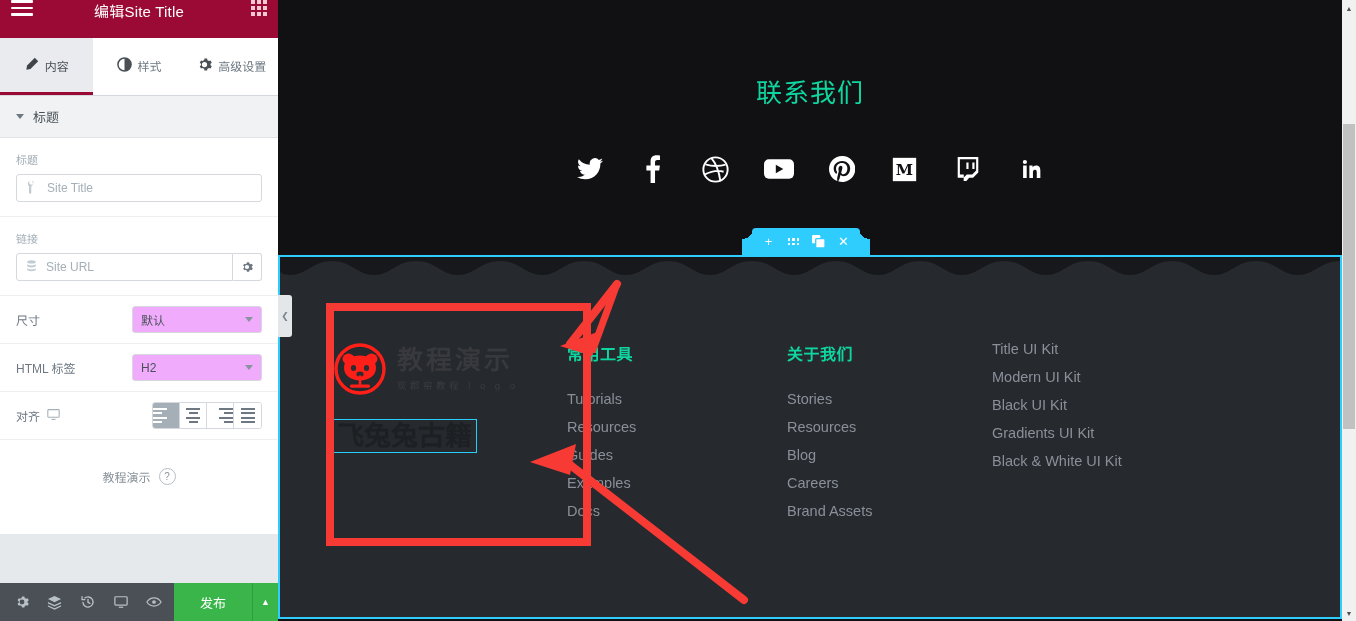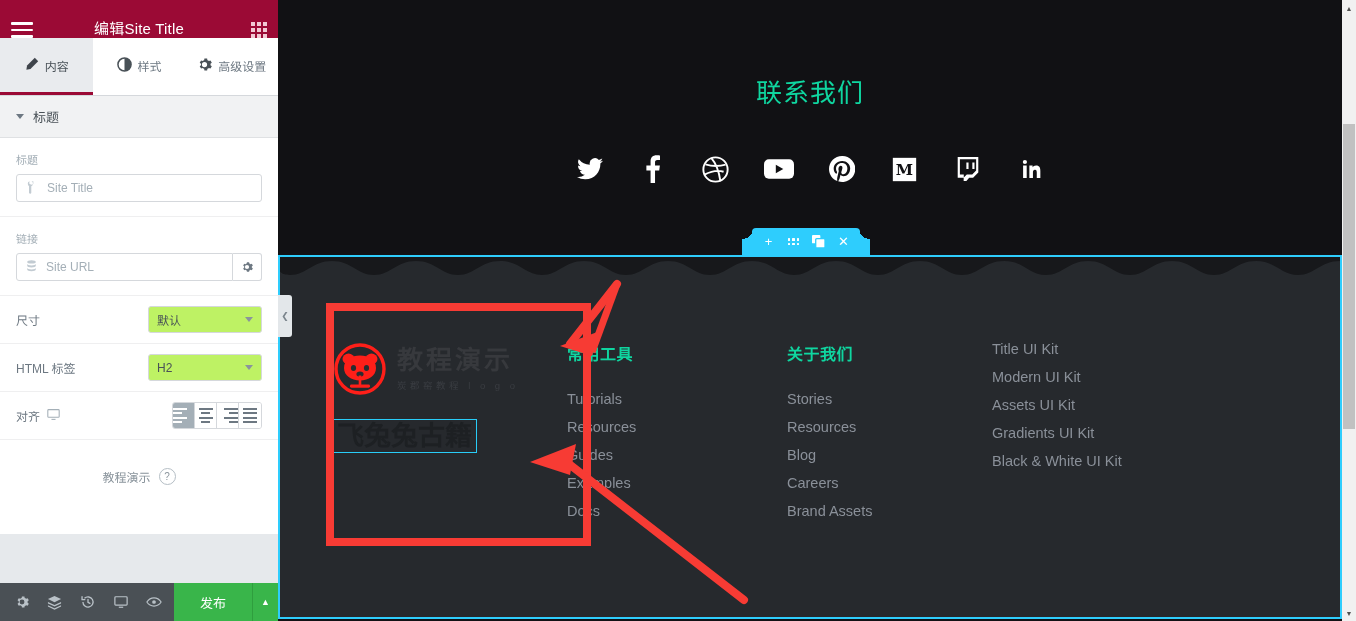--- a/index.html
+++ b/index.html
@@ -15,21 +15,21 @@
   
   .panel {
     position: absolute; left: 0; top: 0;
     width: 278px; height: 621px;
     background: #e6e9ec;
     display: flex; flex-direction: column;
     z-index: 30;
   }
   .panel-header {
     height: 38px; background: #9b0a35;
-    display: flex; align-items: flex-end; justify-content: space-between;
+    display: flex; align-items: flex-start; justify-content: space-between;
     padding: 0 11px;
     flex: 0 0 38px;
   }
   .hamburger { width: 22px; height: 16px; display: flex; flex-direction: column; justify-content: space-between; cursor: pointer; }
   .hamburger i { display: block; height: 2.6px; background: #fff; border-radius: 1px; }
   .panel-title {
     color: #fff; font-size: 15px; font-weight: 400;
     letter-spacing: .2px;
     position: absolute; left: 0; right: 0; text-align: center;
     pointer-events: none;
@@ -79,26 +79,26 @@
   .inp .lead.nolean { transform: none; }
   .inp-gear {
     width: 29px; height: 28px; border: 1px solid #d5d8dc; border-left: none;
     border-radius: 0 3px 3px 0; background: #fff;
     display: flex; align-items: center; justify-content: center;
     color: #6d7882; font-size: 12px; cursor: pointer;
   }
 
   .ctrl-row {
     display: flex; align-items: center; padding: 10px 16px;
-    border-bottom: 1px solid #efeff0; gap: 24px;
+    border-bottom: 1px solid #efeff0; gap: 8px;
   }
   .ctrl-row .rlabel { font-size: 12px; color: #6d7882; flex: 0 0 108px; display:flex; align-items:center; gap:7px;}
   .select {
     flex: 1; height: 27px; border: 1px solid #d5d8dc; border-radius: 3px;
-    background: #bef264; display: flex; align-items: center; justify-content: space-between;
+    background: #f0abfc; display: flex; align-items: center; justify-content: space-between;
     padding: 0 8px; font-size: 12px; color: #495157; cursor: pointer;
   }
   .select .cd { width:0;height:0;border-left:4px solid transparent;border-right:4px solid transparent;border-top:5px solid #8a949c;}
   .btn-group { display: flex; border: 1px solid #d5d8dc; border-radius: 3px; overflow: hidden; }
   .bg-btn {
     width: 27px; height: 25px; background: #fff; display: flex; flex-direction: column;
     align-items: center; justify-content: center; gap: 2.5px;
     border-right: 1px solid #d5d8dc; cursor: pointer;
   }
   .bg-btn:last-child { border-right: none; }
@@ -390,21 +390,21 @@
           <div class="col-link">Stories</div>
           <div class="col-link">Resources</div>
           <div class="col-link">Blog</div>
           <div class="col-link">Careers</div>
           <div class="col-link">Brand Assets</div>
         </div>
 
         <div class="fcol c3">
           <div class="col-link">Title UI Kit</div>
           <div class="col-link">Modern UI Kit</div>
-          <div class="col-link">Assets UI Kit</div>
+          <div class="col-link">Black UI Kit</div>
           <div class="col-link">Gradients UI Kit</div>
           <div class="col-link">Black &amp; White UI Kit</div>
         </div>
       </div>
     </div>
   </div>
 
   <svg class="anno" viewBox="0 0 1356 621" xmlns="http://www.w3.org/2000/svg">
     <rect x="330" y="307" width="257" height="235" fill="none" stroke="#f73b34" stroke-width="8"></rect>
     <g>

